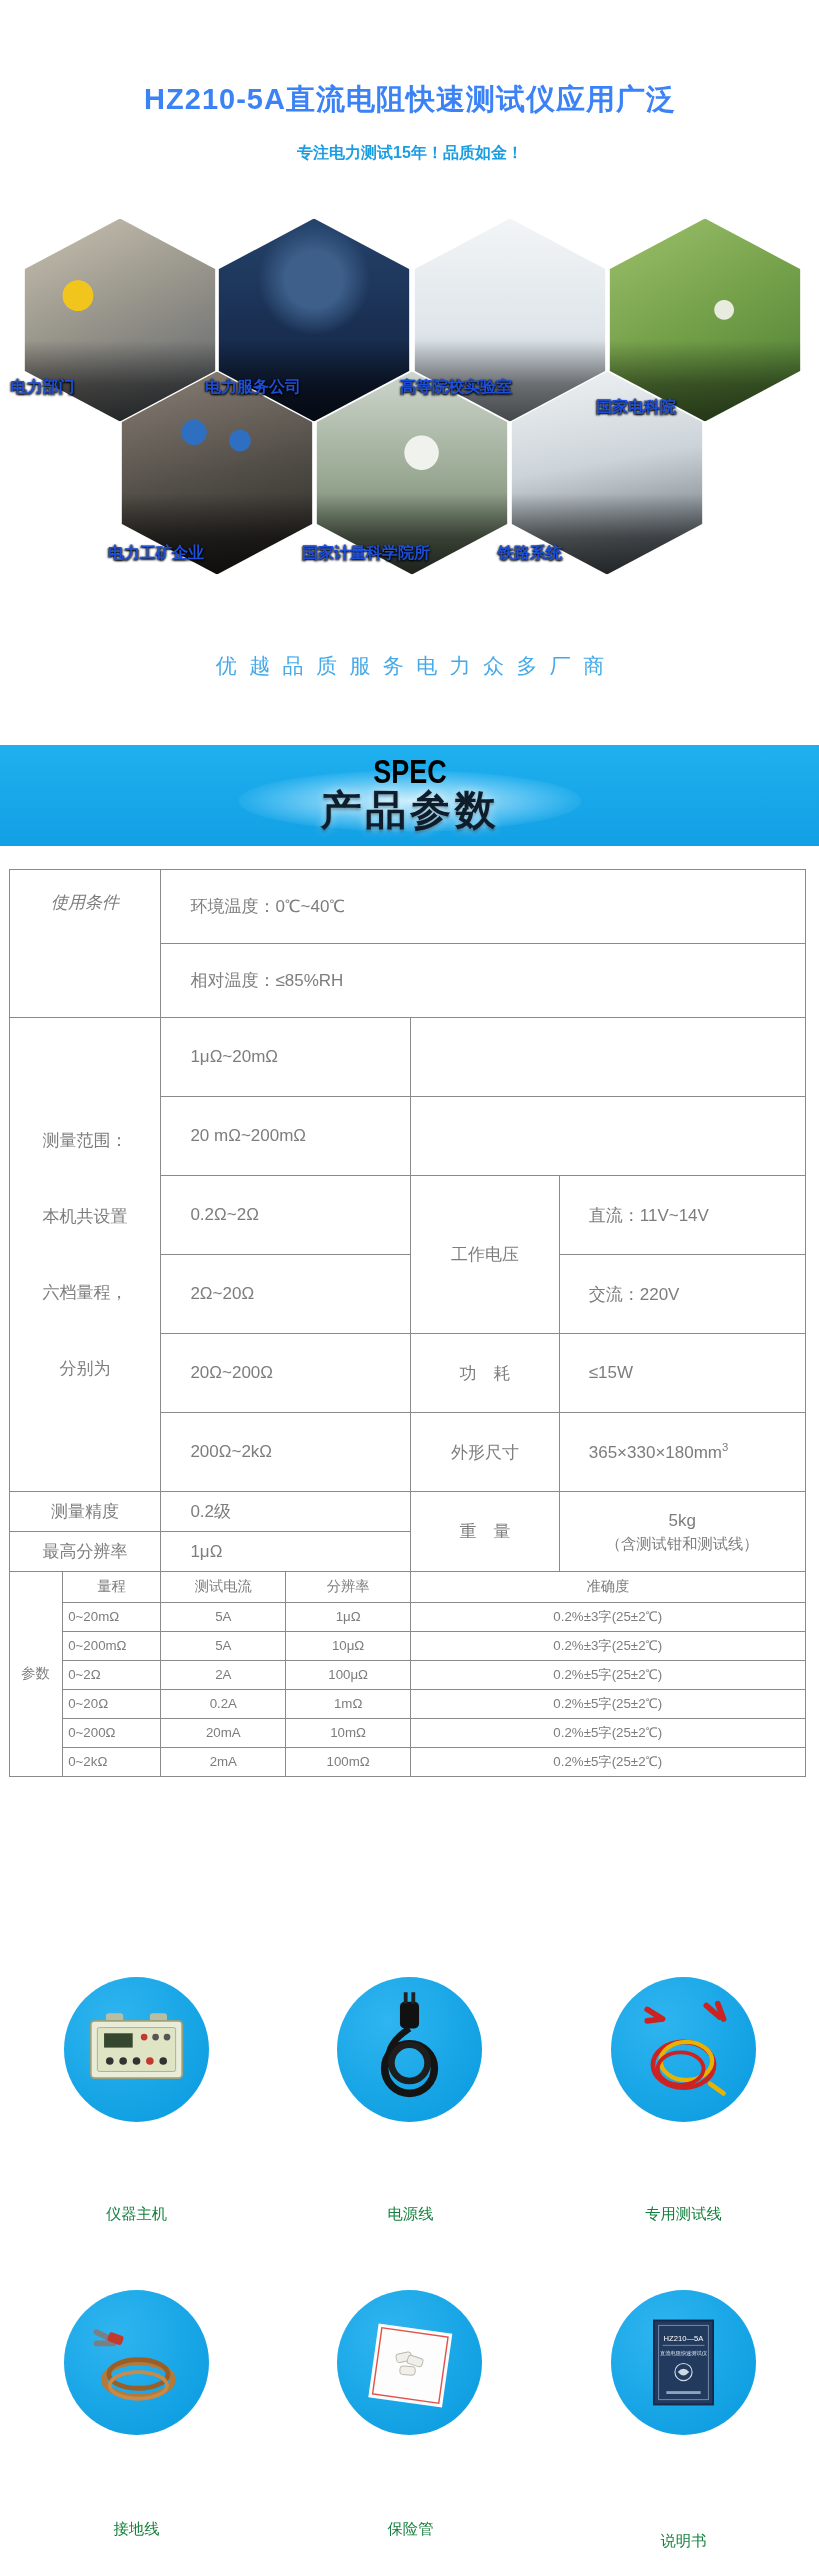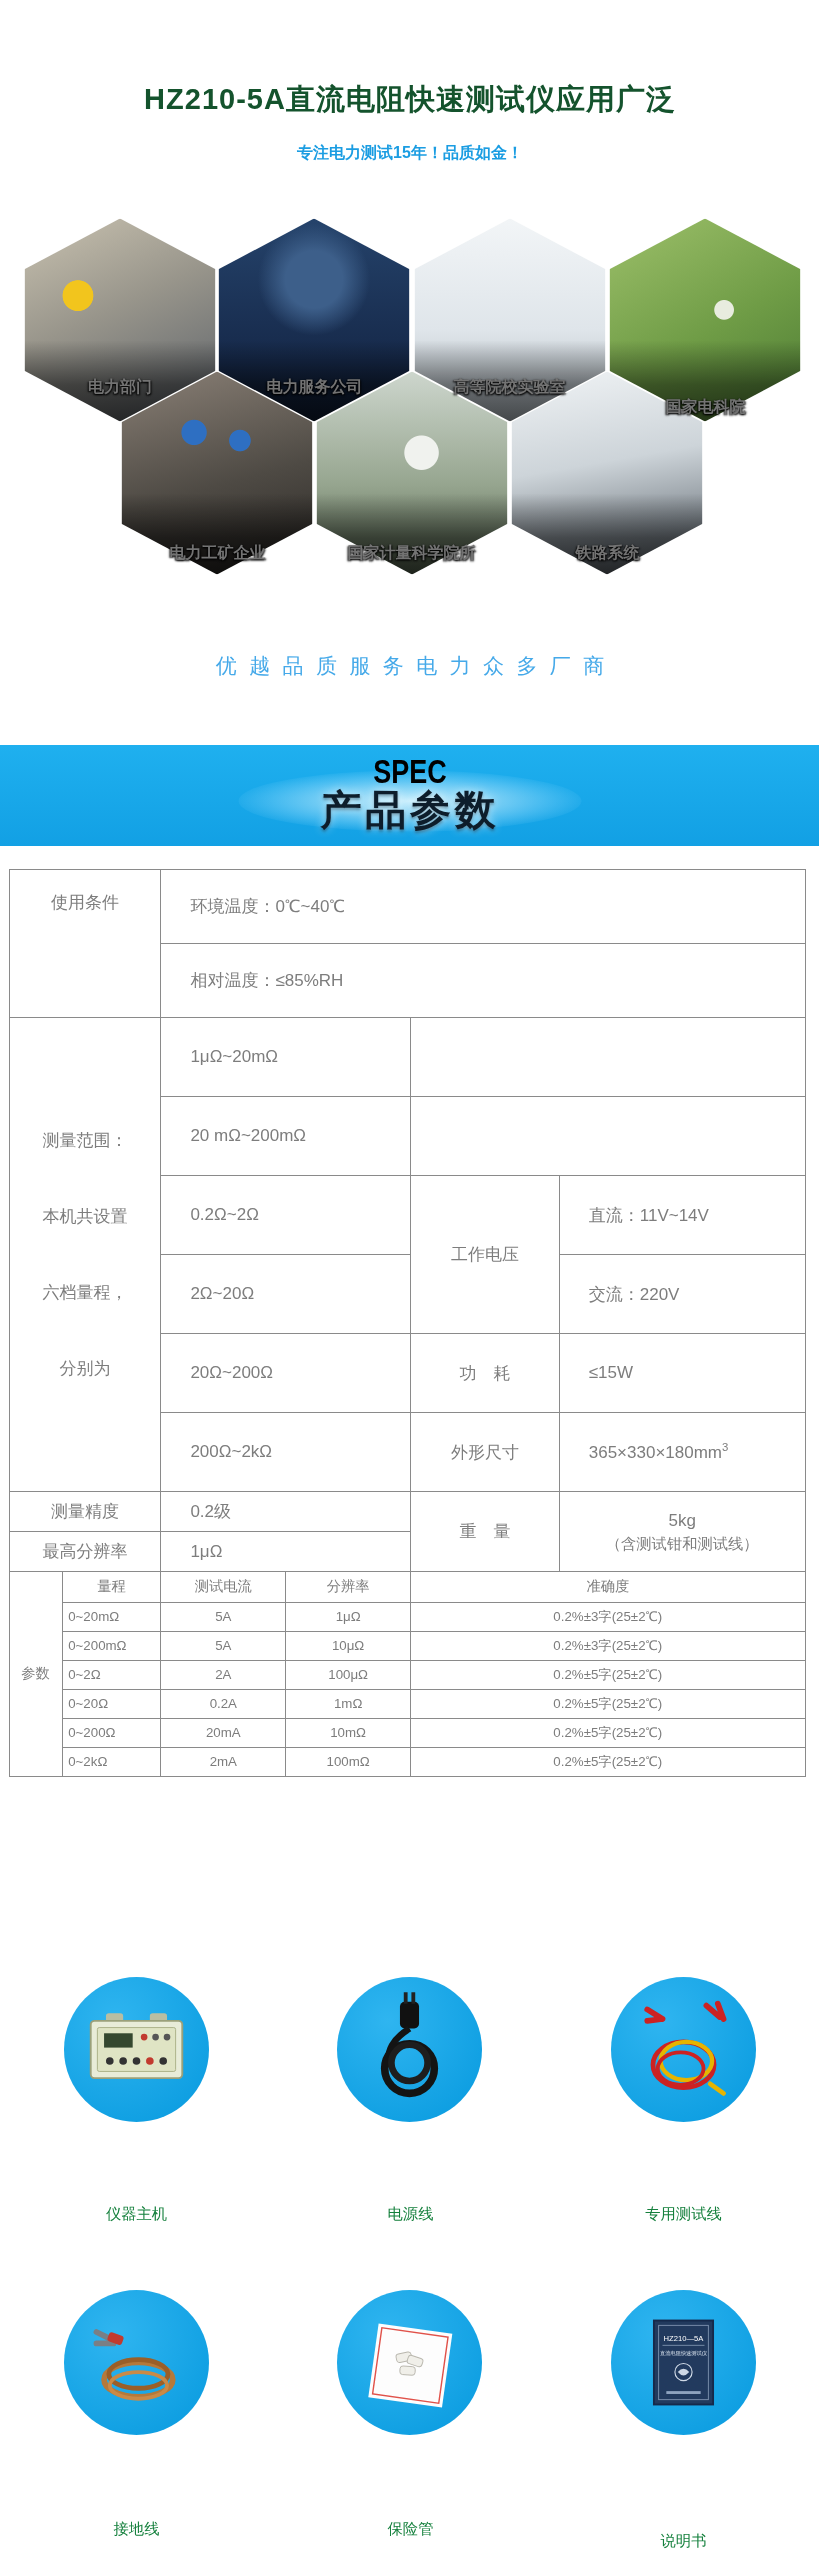--- a/index.html
+++ b/index.html
@@ -1,30 +1,30 @@
 <!DOCTYPE html>
 <html><head>
 <meta charset="utf-8">
 <style>
   * { box-sizing: border-box; margin: 0; padding: 0; }
   body { background: #fff; font-family: "Liberation Sans", sans-serif; }
   .page { position: relative; width: 820px; height: 2576px; background: #ffffff; overflow: hidden; margin: 0 auto; }
 
   
   .title { position: absolute; top: 80px; left: 0; width: 100%; text-align: center;
-           font-size: 29px; font-weight: bold; color: #14532d; letter-spacing: 1px; }
+           font-size: 29px; font-weight: bold; color: #3b82f6; letter-spacing: 1px; }
   .subtitle { position: absolute; top: 143px; left: 0; width: 100%; text-align: center;
               font-size: 16px; font-weight: bold; color: #1b9de2; }
 
   
   .hexgrid { position: absolute; top: 217px; left: 0; width: 820px; height: 367px; }
   .hex { position: absolute; width: 194px; height: 206px;
          clip-path: polygon(50% 0%, 100% 25%, 100% 75%, 50% 100%, 0% 75%, 0% 25%);
          transform: scale(0.985); }
-  .hex-label { position: absolute; width: 219px; text-align: center; color: #737373;
+  .hex-label { position: absolute; width: 219px; color: #1d4ed8;
                font-size: 16px; font-weight: bold; z-index: 5;
                text-shadow: 1px 1px 1.9px rgba(0,0,0,0.9), -1px 1px 1.9px rgba(0,0,0,0.9); }
   .hx1 { left: 23px;  top: 0; background:
          linear-gradient(transparent 60%, rgba(0,0,0,0.5) 82%, rgba(0,0,0,0.65)),
          radial-gradient(circle at 28% 38%, #f2c51d 0 15.3px, rgba(0,0,0,0) 16px),
          linear-gradient(155deg, #c9c2b0 0%, #98958b 45%, #5a6068 100%); }
   .hx2 { left: 217px; top: 0; background:
          linear-gradient(transparent 60%, rgba(0,0,0,0.5) 82%, rgba(0,0,0,0.65)),
          radial-gradient(circle at 50% 30%, #3d5f8a 0 29px, rgba(0,0,0,0) 57px),
          linear-gradient(180deg, #25436b, #16294a 70%, #0e1c33); }
@@ -69,21 +69,21 @@
   .banner-cn { position: relative; z-index: 1; font-size: 41px; font-weight: 900; color: #0d1d2b;
                letter-spacing: 3.8px; line-height: 46px;
                text-shadow: 0 0 9.5px rgba(235,250,255,0.7), 0 1.9px 2.9px rgba(0,30,50,0.5); }
 
   
   .spec-table { position: absolute; top: 869px; left: 8.6px; width: 797px;
                 border-collapse: collapse; color: #7d7d7d; font-size: 17px; }
   .spec-table td { border: 1px solid #8a8a8a; padding: 0 3.8px; }
   .lab { text-align: center; }
   .val { text-align: left; padding-left: 29px !important; }
-  .top-pad { vertical-align: top; padding-top: 21px !important; }
+  .top-pad { vertical-align: top; padding-top: 21px !important; font-style: italic; }
   .range-label div { line-height: 76px; text-align: center; }
   .weight-cell { text-align: center; line-height: 23px; }
   .weight-note { font-size: 15.3px; }
   .sub { font-size: 13.3px; text-align: center; }
   .sub-head { font-size: 14.3px; text-align: center; }
   .sub-range { font-size: 13.3px; text-align: left; padding-left: 5.7px !important; }
   .dim sup { font-size: 11.4px; }
 
   
   .circle { position: absolute; width: 145px; height: 145px; border-radius: 50%;

